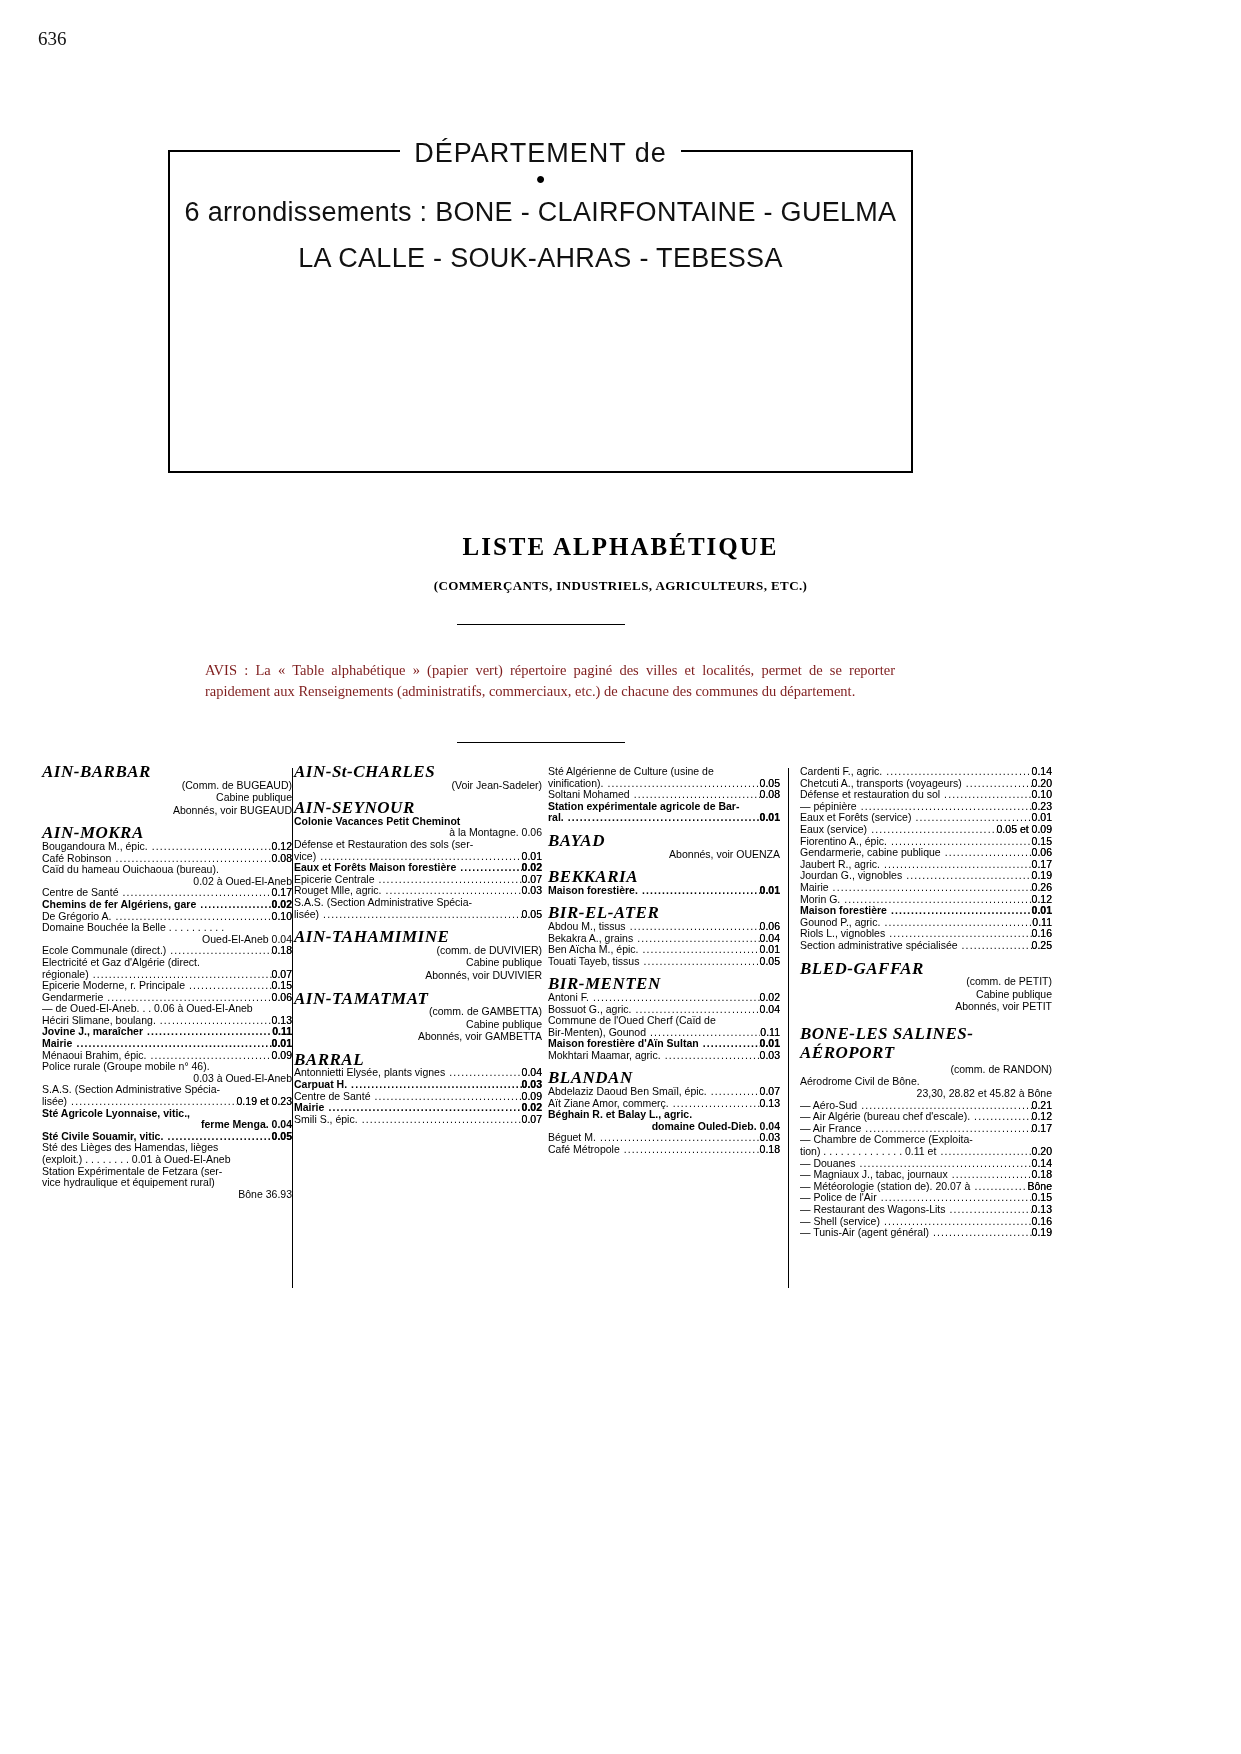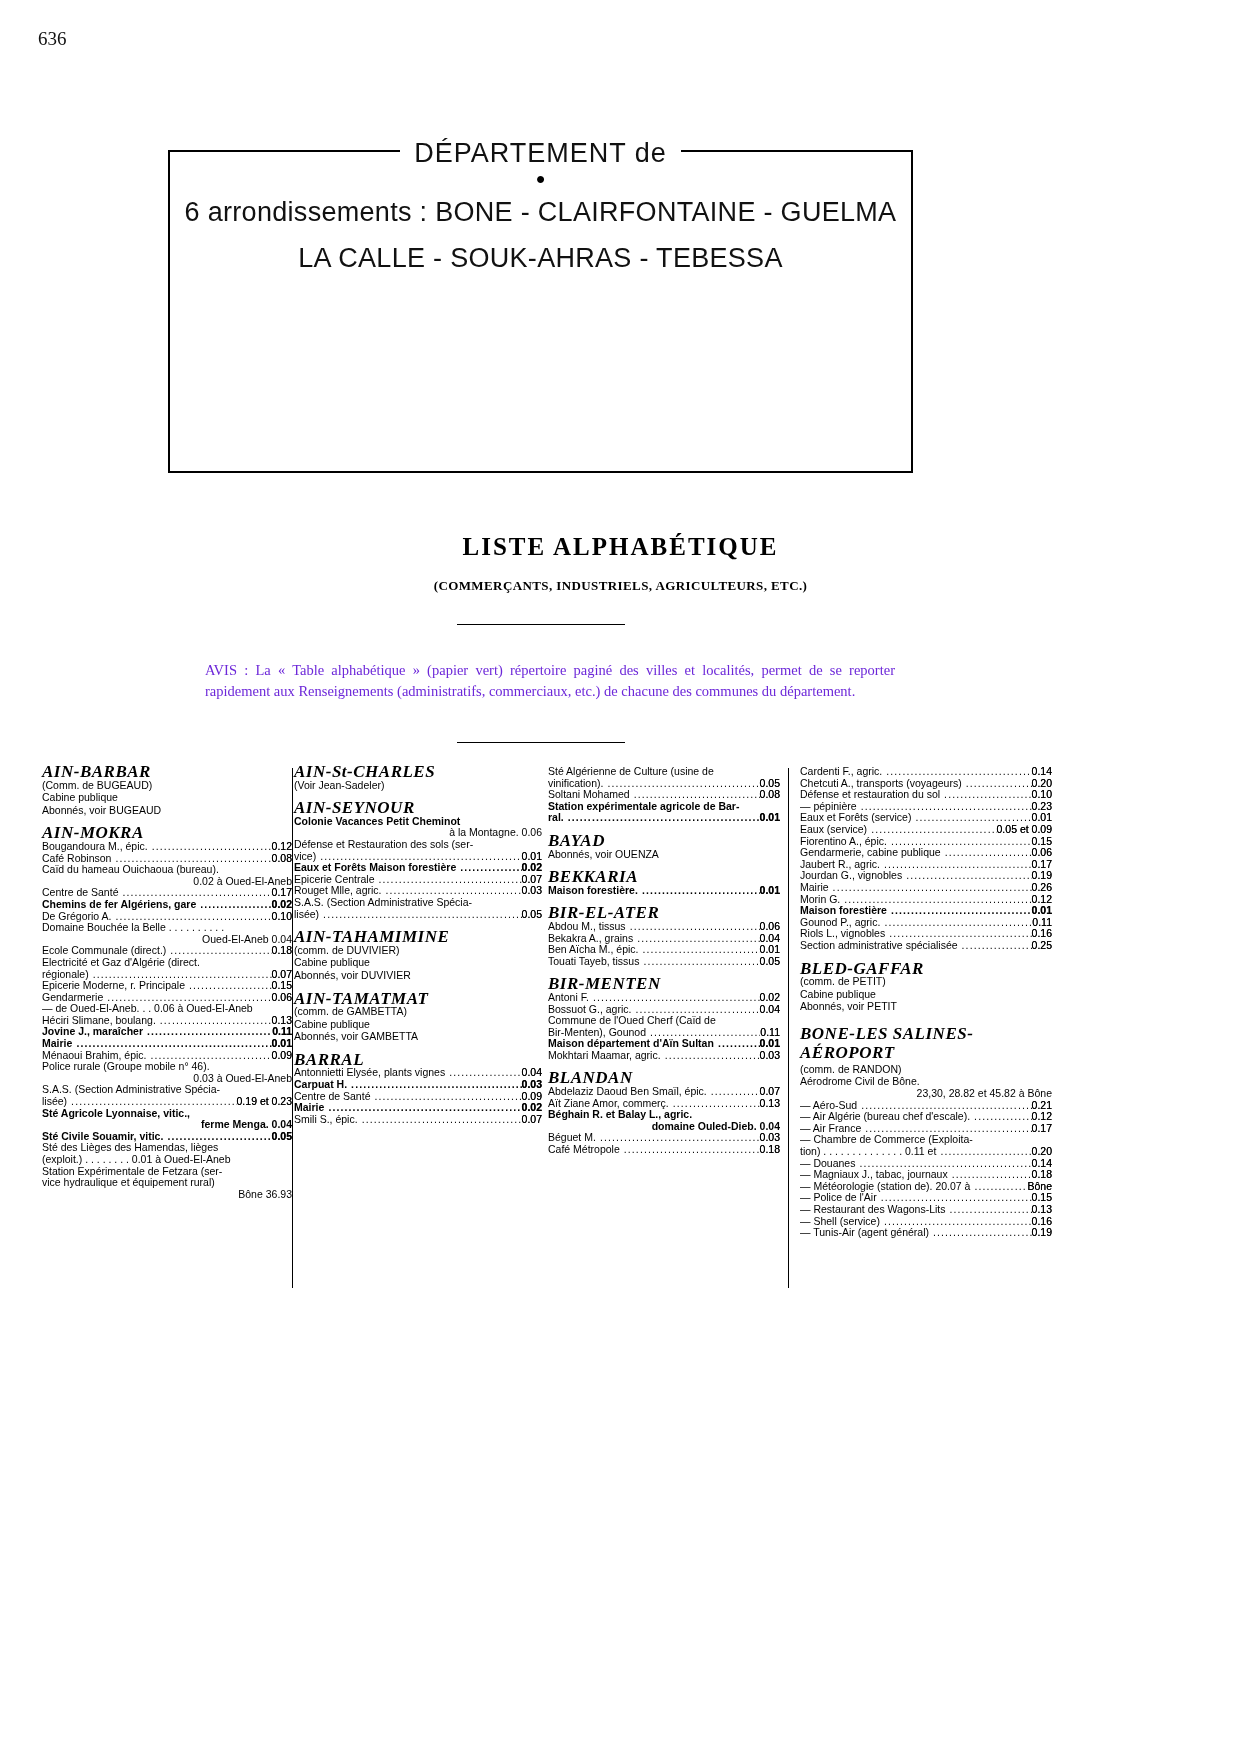--- a/index.html
+++ b/index.html
@@ -57,21 +57,21 @@
     position:absolute;left:0;top:578px;width:100%;text-align:center;
     font-family:"Liberation Serif", serif;
     font-size:13px;font-weight:700;letter-spacing:0.4px;color:#000;
   }
   .rule1{
     position:absolute;left:457px;top:624px;width:168px;height:1px;background:#000;
   }
   .avis{
     position:absolute;left:205px;top:660px;width:690px;
     font-family:"Liberation Serif", serif;
-    font-size:14.5px;line-height:1.45;color:#6d28d9;text-align:justify;
+    font-size:14.5px;line-height:1.45;color:#7f1d1d;text-align:justify;
   }
   .rule2{
     position:absolute;left:457px;top:742px;width:168px;height:1px;background:#000;
   }
   
   .cols{
     position:absolute;left:40px;top:766px;width:1165px;height:540px;
   }
   .col{
     position:absolute;top:0;
@@ -89,21 +89,21 @@
     text-align:left;
     font-family:"Liberation Serif", serif;
     font-style:italic;font-weight:700;
     font-size:17px;letter-spacing:0.5px;
     margin:11px 0 2px 0;
     white-space:nowrap;
   }
   .heading.first{margin-top:0;}
   .heading.two{line-height:19px;}
   .sub{
-    text-align:left;font-size:10.5px;margin:1px 0;
+    text-align:right;font-size:10.5px;margin:1px 0;
     font-family:"Liberation Sans", sans-serif;
   }
   .entry{
     position:relative;
     white-space:nowrap;
     overflow:hidden;
     height:11.6px;
   }
   .entry .nm{
     position:relative;
@@ -225,21 +225,21 @@
       <div class="heading">BIR-EL-ATER</div>
       <div class="entry"><span class="nm">Abdou M., tissus</span><span class="dots"> ............................................................</span><span style="position: absolute; right: 0px; top: 0px; background: rgb(255, 255, 255); z-index: 1;">0.06</span><span class="num" style="z-index: 2;">0.06</span></div>
       <div class="entry"><span class="nm">Bekakra A., grains</span><span class="dots"> ............................................................</span><span style="position: absolute; right: 0px; top: 0px; background: rgb(255, 255, 255); z-index: 1;">0.04</span><span class="num" style="z-index: 2;">0.04</span></div>
       <div class="entry"><span class="nm">Ben Aïcha M., épic.</span><span class="dots"> ............................................................</span><span style="position: absolute; right: 0px; top: 0px; background: rgb(255, 255, 255); z-index: 1;">0.01</span><span class="num" style="z-index: 2;">0.01</span></div>
       <div class="entry"><span class="nm">Touati Tayeb, tissus</span><span class="dots"> ............................................................</span><span style="position: absolute; right: 0px; top: 0px; background: rgb(255, 255, 255); z-index: 1;">0.05</span><span class="num" style="z-index: 2;">0.05</span></div>
       <div class="heading">BIR-MENTEN</div>
       <div class="entry"><span class="nm">Antoni F.</span><span class="dots"> ............................................................</span><span style="position: absolute; right: 0px; top: 0px; background: rgb(255, 255, 255); z-index: 1;">0.02</span><span class="num" style="z-index: 2;">0.02</span></div>
       <div class="entry"><span class="nm">Bossuot G., agric.</span><span class="dots"> ............................................................</span><span style="position: absolute; right: 0px; top: 0px; background: rgb(255, 255, 255); z-index: 1;">0.04</span><span class="num" style="z-index: 2;">0.04</span></div>
       <div class="entry plain">Commune de l'Oued Cherf (Caïd de</div>
       <div class="entry"><span class="nm">   Bir-Menten), Gounod</span><span class="dots"> ............................................................</span><span style="position: absolute; right: 0px; top: 0px; background: rgb(255, 255, 255); z-index: 1;">0.11</span><span class="num" style="z-index: 2;">0.11</span></div>
-      <div class="entry b"><span class="nm">Maison département d'Aïn Sultan</span><span class="dots"> ............................................................</span><span style="position: absolute; right: 0px; top: 0px; background: rgb(255, 255, 255); z-index: 1;">0.01</span><span class="num" style="z-index: 2;">0.01</span></div>
+      <div class="entry b"><span class="nm">Maison forestière d'Aïn Sultan</span><span class="dots"> ............................................................</span><span style="position: absolute; right: 0px; top: 0px; background: rgb(255, 255, 255); z-index: 1;">0.01</span><span class="num" style="z-index: 2;">0.01</span></div>
       <div class="entry"><span class="nm">Mokhtari Maamar, agric.</span><span class="dots"> ............................................................</span><span style="position: absolute; right: 0px; top: 0px; background: rgb(255, 255, 255); z-index: 1;">0.03</span><span class="num" style="z-index: 2;">0.03</span></div>
       <div class="heading">BLANDAN</div>
       <div class="entry"><span class="nm">Abdelaziz Daoud Ben Smaïl, épic.</span><span class="dots"> ............................................................</span><span style="position: absolute; right: 0px; top: 0px; background: rgb(255, 255, 255); z-index: 1;">0.07</span><span class="num" style="z-index: 2;">0.07</span></div>
       <div class="entry"><span class="nm">Aït Ziane Amor, commerç.</span><span class="dots"> ............................................................</span><span style="position: absolute; right: 0px; top: 0px; background: rgb(255, 255, 255); z-index: 1;">0.13</span><span class="num" style="z-index: 2;">0.13</span></div>
       <div class="entry plain b">Béghain R. et Balay L., agric.</div>
       <div class="entry cont b">domaine Ouled-Dieb.   0.04</div>
       <div class="entry"><span class="nm">Béguet M.</span><span class="dots"> ............................................................</span><span style="position: absolute; right: 0px; top: 0px; background: rgb(255, 255, 255); z-index: 1;">0.03</span><span class="num" style="z-index: 2;">0.03</span></div>
       <div class="entry"><span class="nm">Café Métropole</span><span class="dots"> ............................................................</span><span style="position: absolute; right: 0px; top: 0px; background: rgb(255, 255, 255); z-index: 1;">0.18</span><span class="num" style="z-index: 2;">0.18</span></div>
     </div>
   <div class="coldiv" id="div2" style="left:748px;height:520px;"></div>

